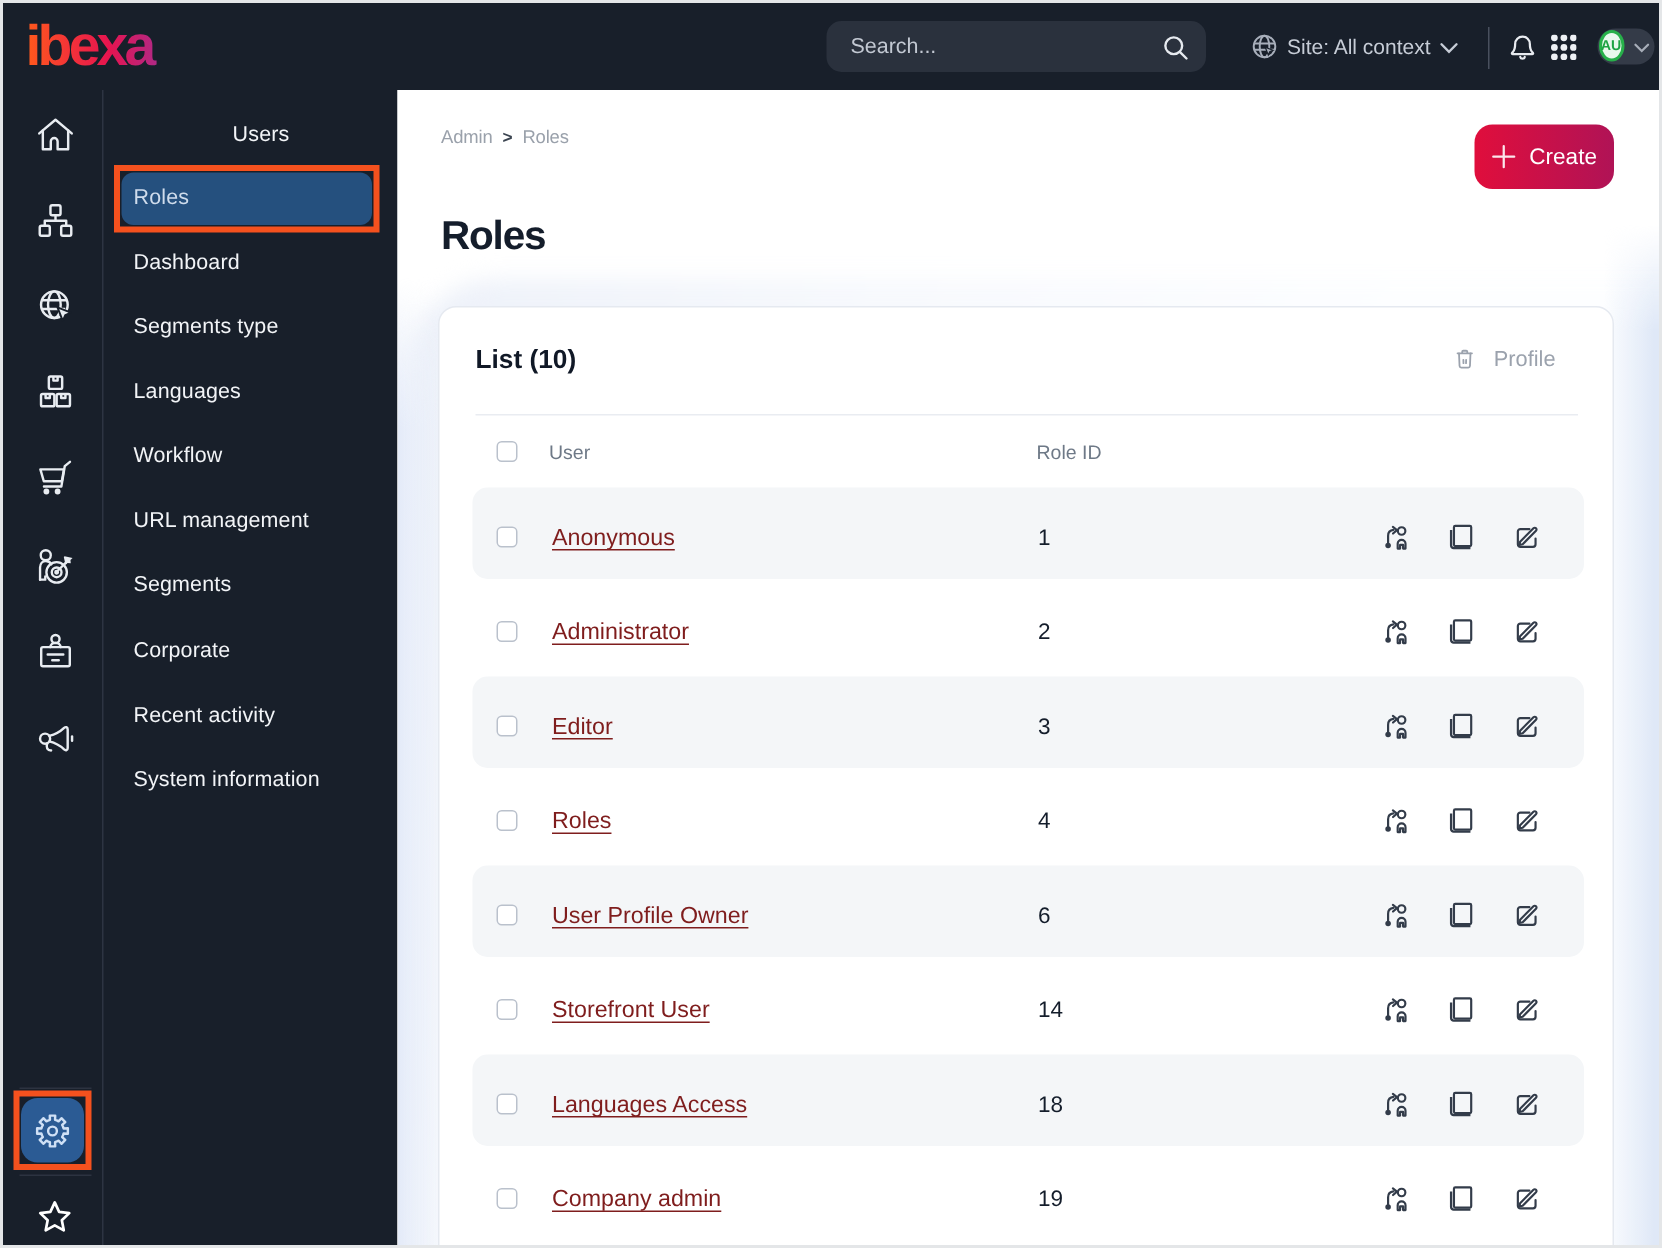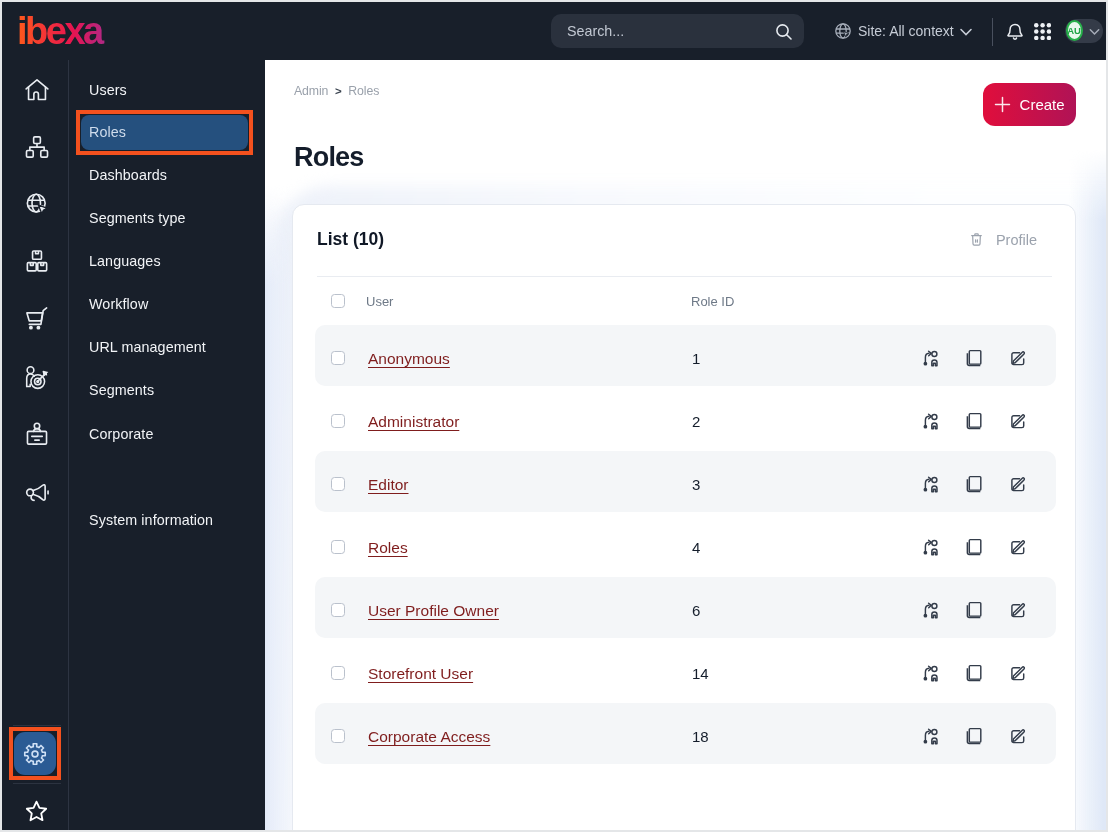--- a/index.html
+++ b/index.html
@@ -200,31 +200,32 @@
         <path d="M9.26 5.56 L10.43 5.18 L10.33 2.55 L13.67 2.55 L13.57 5.18 L14.62 5.51 L15.71 6.06 L17.51 4.14 L19.86 6.49 L17.94 8.29 L18.44 9.26 L18.82 10.43 L21.45 10.33 L21.45 13.67 L18.82 13.57 L18.49 14.62 L17.94 15.71 L19.86 17.51 L17.51 19.86 L15.71 17.94 L14.74 18.44 L13.57 18.82 L13.67 21.45 L10.33 21.45 L10.43 18.82 L9.38 18.49 L8.29 17.94 L6.49 19.86 L4.14 17.51 L6.06 15.71 L5.56 14.74 L5.18 13.57 L2.55 13.67 L2.55 10.33 L5.18 10.43 L5.51 9.38 L6.06 8.29 L4.14 6.49 L6.49 4.14 L8.29 6.06 Z"></path>
       </svg>
     </div>
     <div class="railsep" style="top:723px;"></div>
     <svg class="railicon" style="top:738px;left:21px;width:27px;height:27px;" viewBox="0 0 24 24" fill="none" stroke="#fff" stroke-width="1.6" stroke-linejoin="round">
       <path d="M12 3.2 l2.6 5.6 6 .75 -4.4 4.2 1.15 6 -5.35-2.9 -5.35 2.9 1.15-6 -4.4-4.2 6-.75 z"></path>
     </svg>
   </div>
 
   <div class="abs" id="menu">
-    <div class="menuitem" style="top:12px;">Users</div>
+    <div class="menuitem" style="top:12px;text-align:center;">Users</div>
     <div class="abs" id="roles-hl-border"></div>
     <div class="abs" id="roles-hl"></div>
     <div class="menuitem" style="top:54px;color:#cfdcec;">Roles</div>
-    <div class="menuitem" style="top:97px;">Dashboards</div>
+    <div class="menuitem" style="top:97px;">Dashboard</div>
     <div class="menuitem" style="top:140px;">Segments type</div>
     <div class="menuitem" style="top:183px;">Languages</div>
     <div class="menuitem" style="top:226px;">Workflow</div>
     <div class="menuitem" style="top:269px;">URL management</div>
     <div class="menuitem" style="top:312px;">Segments</div>
     <div class="menuitem" style="top:356px;">Corporate</div>
+    <div class="menuitem" style="top:399px;">Recent activity</div>
     <div class="menuitem" style="top:442px;">System information</div>
   </div>
 
   <div class="abs" id="content">
     <div id="backdrop"></div>
     <div id="rightstrip"></div>
       <div id="leftstrip"></div>
     <div id="crumb">Admin&nbsp;&nbsp;<b>&gt;</b>&nbsp;&nbsp;Roles</div>
     <div id="createbtn">
         <svg width="17.2" height="17.2" viewBox="0 0 17.2 17.2" stroke="rgba(255,255,255,.9)" stroke-width="1.5" stroke-linecap="round">
@@ -341,22 +342,38 @@
             <svg width="18" height="18" viewBox="0 0 18 18">
               <use href="#sym-copy"></use>
             </svg>
             <svg width="18" height="18" viewBox="0 0 18 18">
               <use href="#sym-edit"></use>
             </svg>
           </div>
       </div>
       <div class="row odd" style="top:498px;">
         <div class="cb" style="left:16px;top:26px;"></div>
-        <div class="rname">Corporate Access</div>
+        <div class="rname">Languages Access</div>
           <div class="rid">18</div>
+        <div class="ricons">
+            <svg width="18" height="18" viewBox="0 0 18 18">
+              <use href="#sym-assign"></use>
+            </svg>
+            <svg width="18" height="18" viewBox="0 0 18 18">
+              <use href="#sym-copy"></use>
+            </svg>
+            <svg width="18" height="18" viewBox="0 0 18 18">
+              <use href="#sym-edit"></use>
+            </svg>
+          </div>
+      </div>
+      <div class="row" style="top:561px;">
+        <div class="cb" style="left:16px;top:26px;"></div>
+        <div class="rname">Company admin</div>
+          <div class="rid">19</div>
         <div class="ricons">
             <svg width="18" height="18" viewBox="0 0 18 18">
               <use href="#sym-assign"></use>
             </svg>
             <svg width="18" height="18" viewBox="0 0 18 18">
               <use href="#sym-copy"></use>
             </svg>
             <svg width="18" height="18" viewBox="0 0 18 18">
               <use href="#sym-edit"></use>
             </svg>

